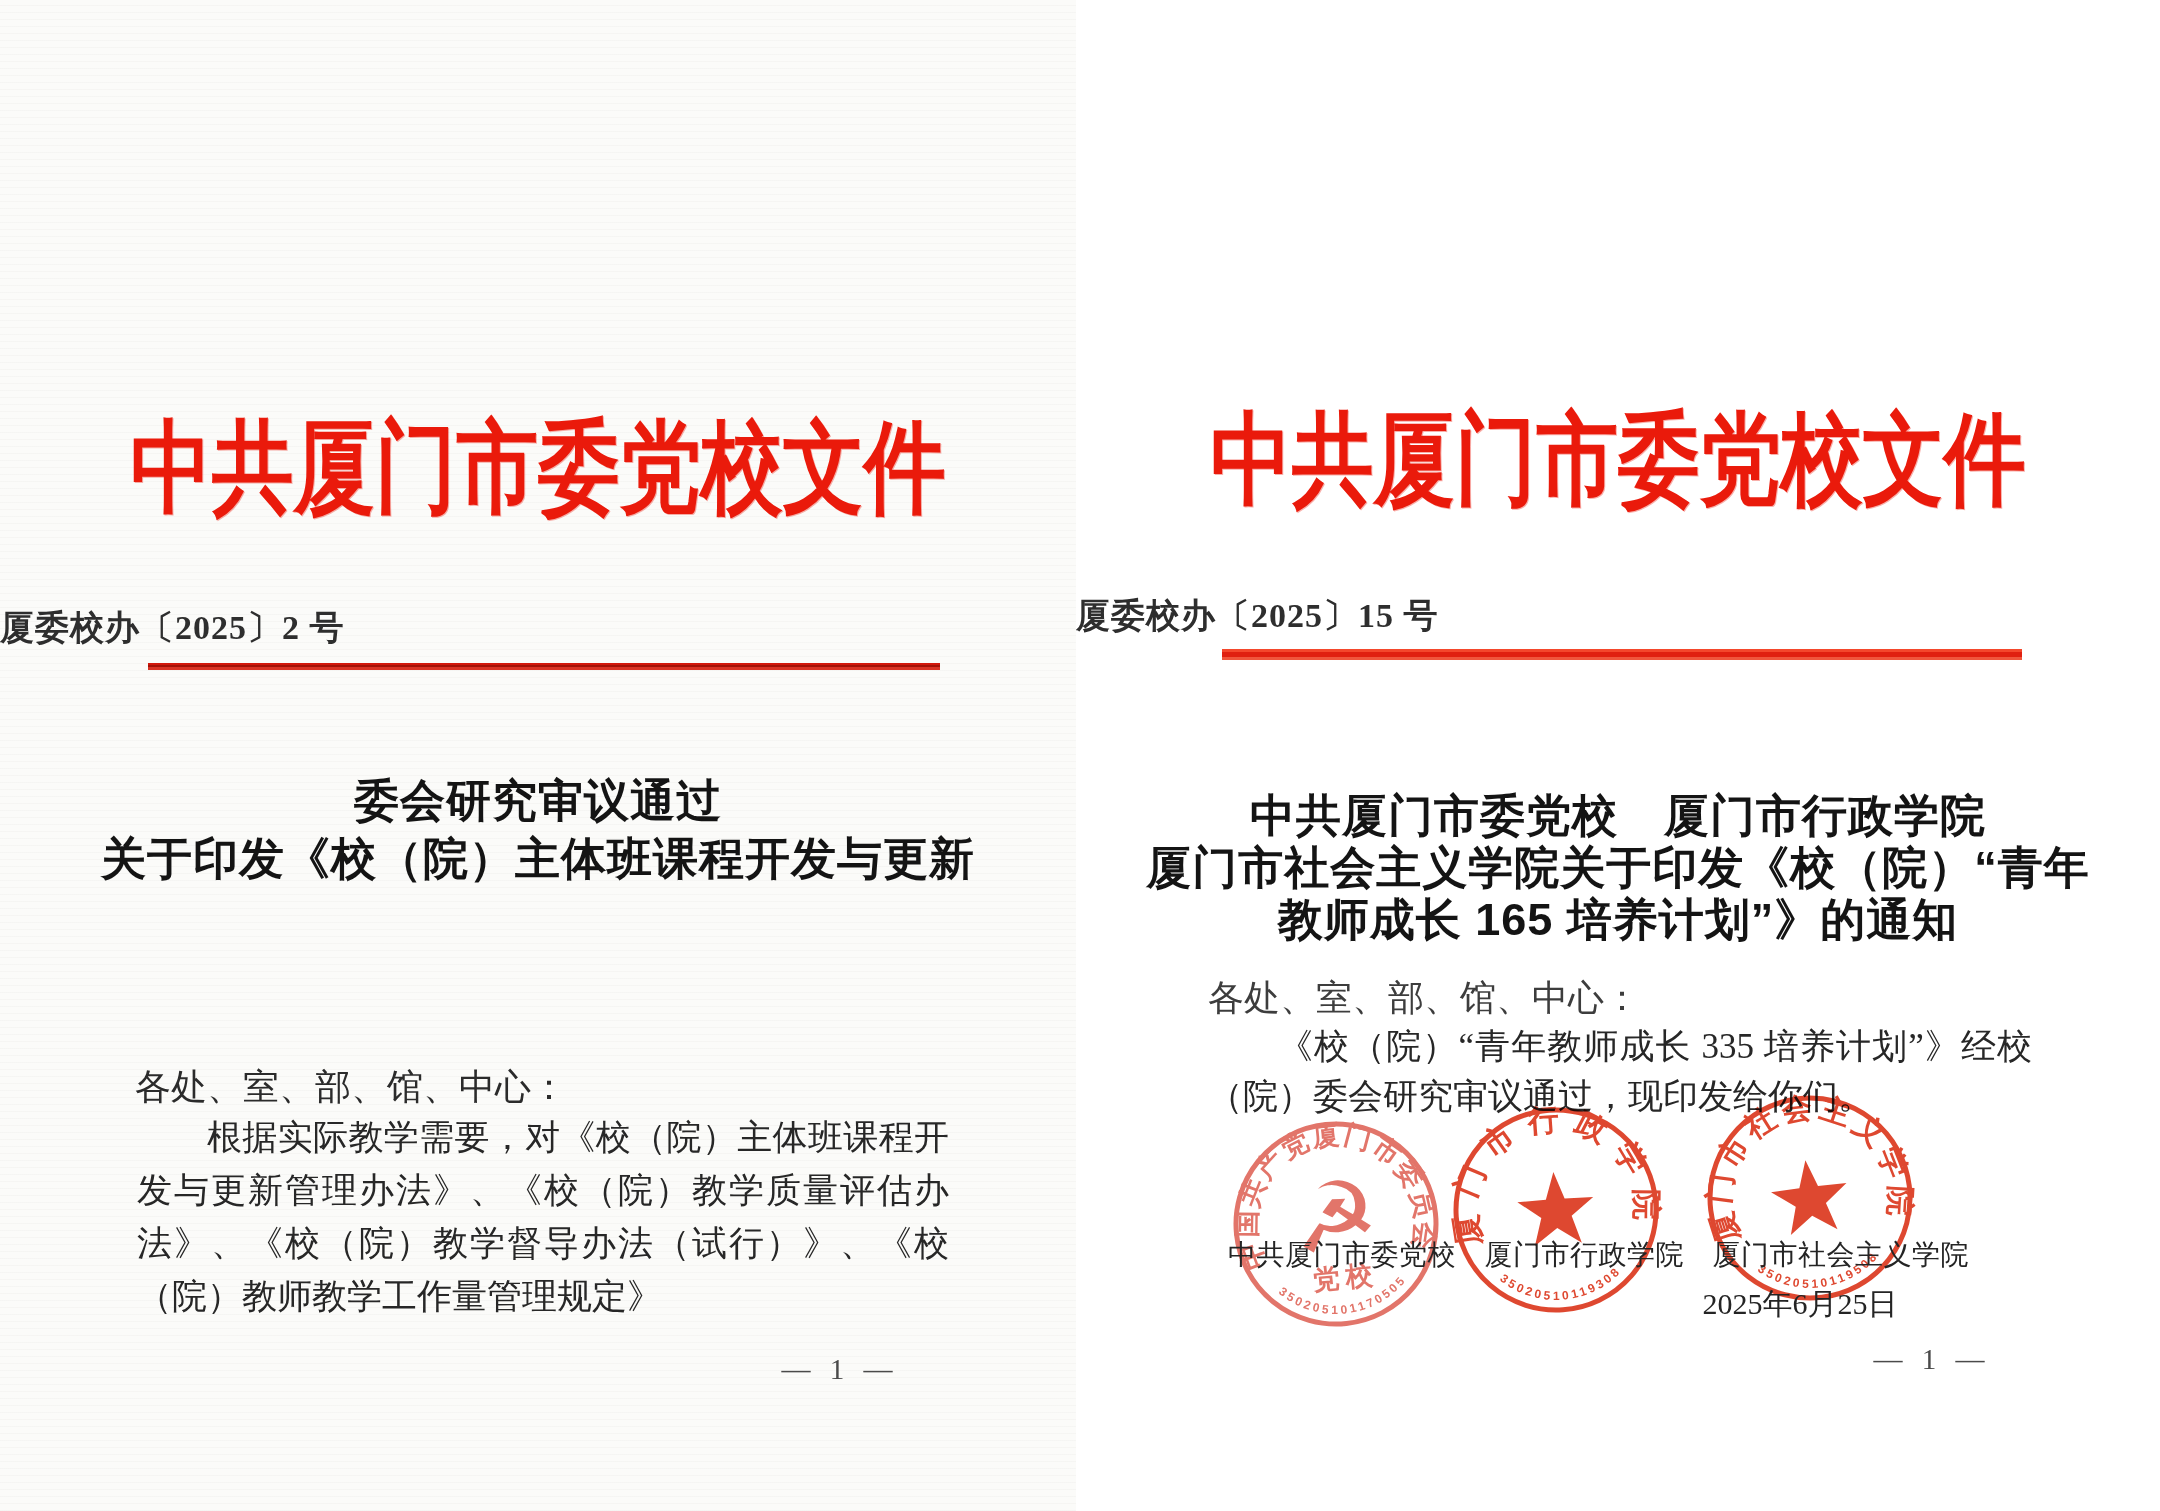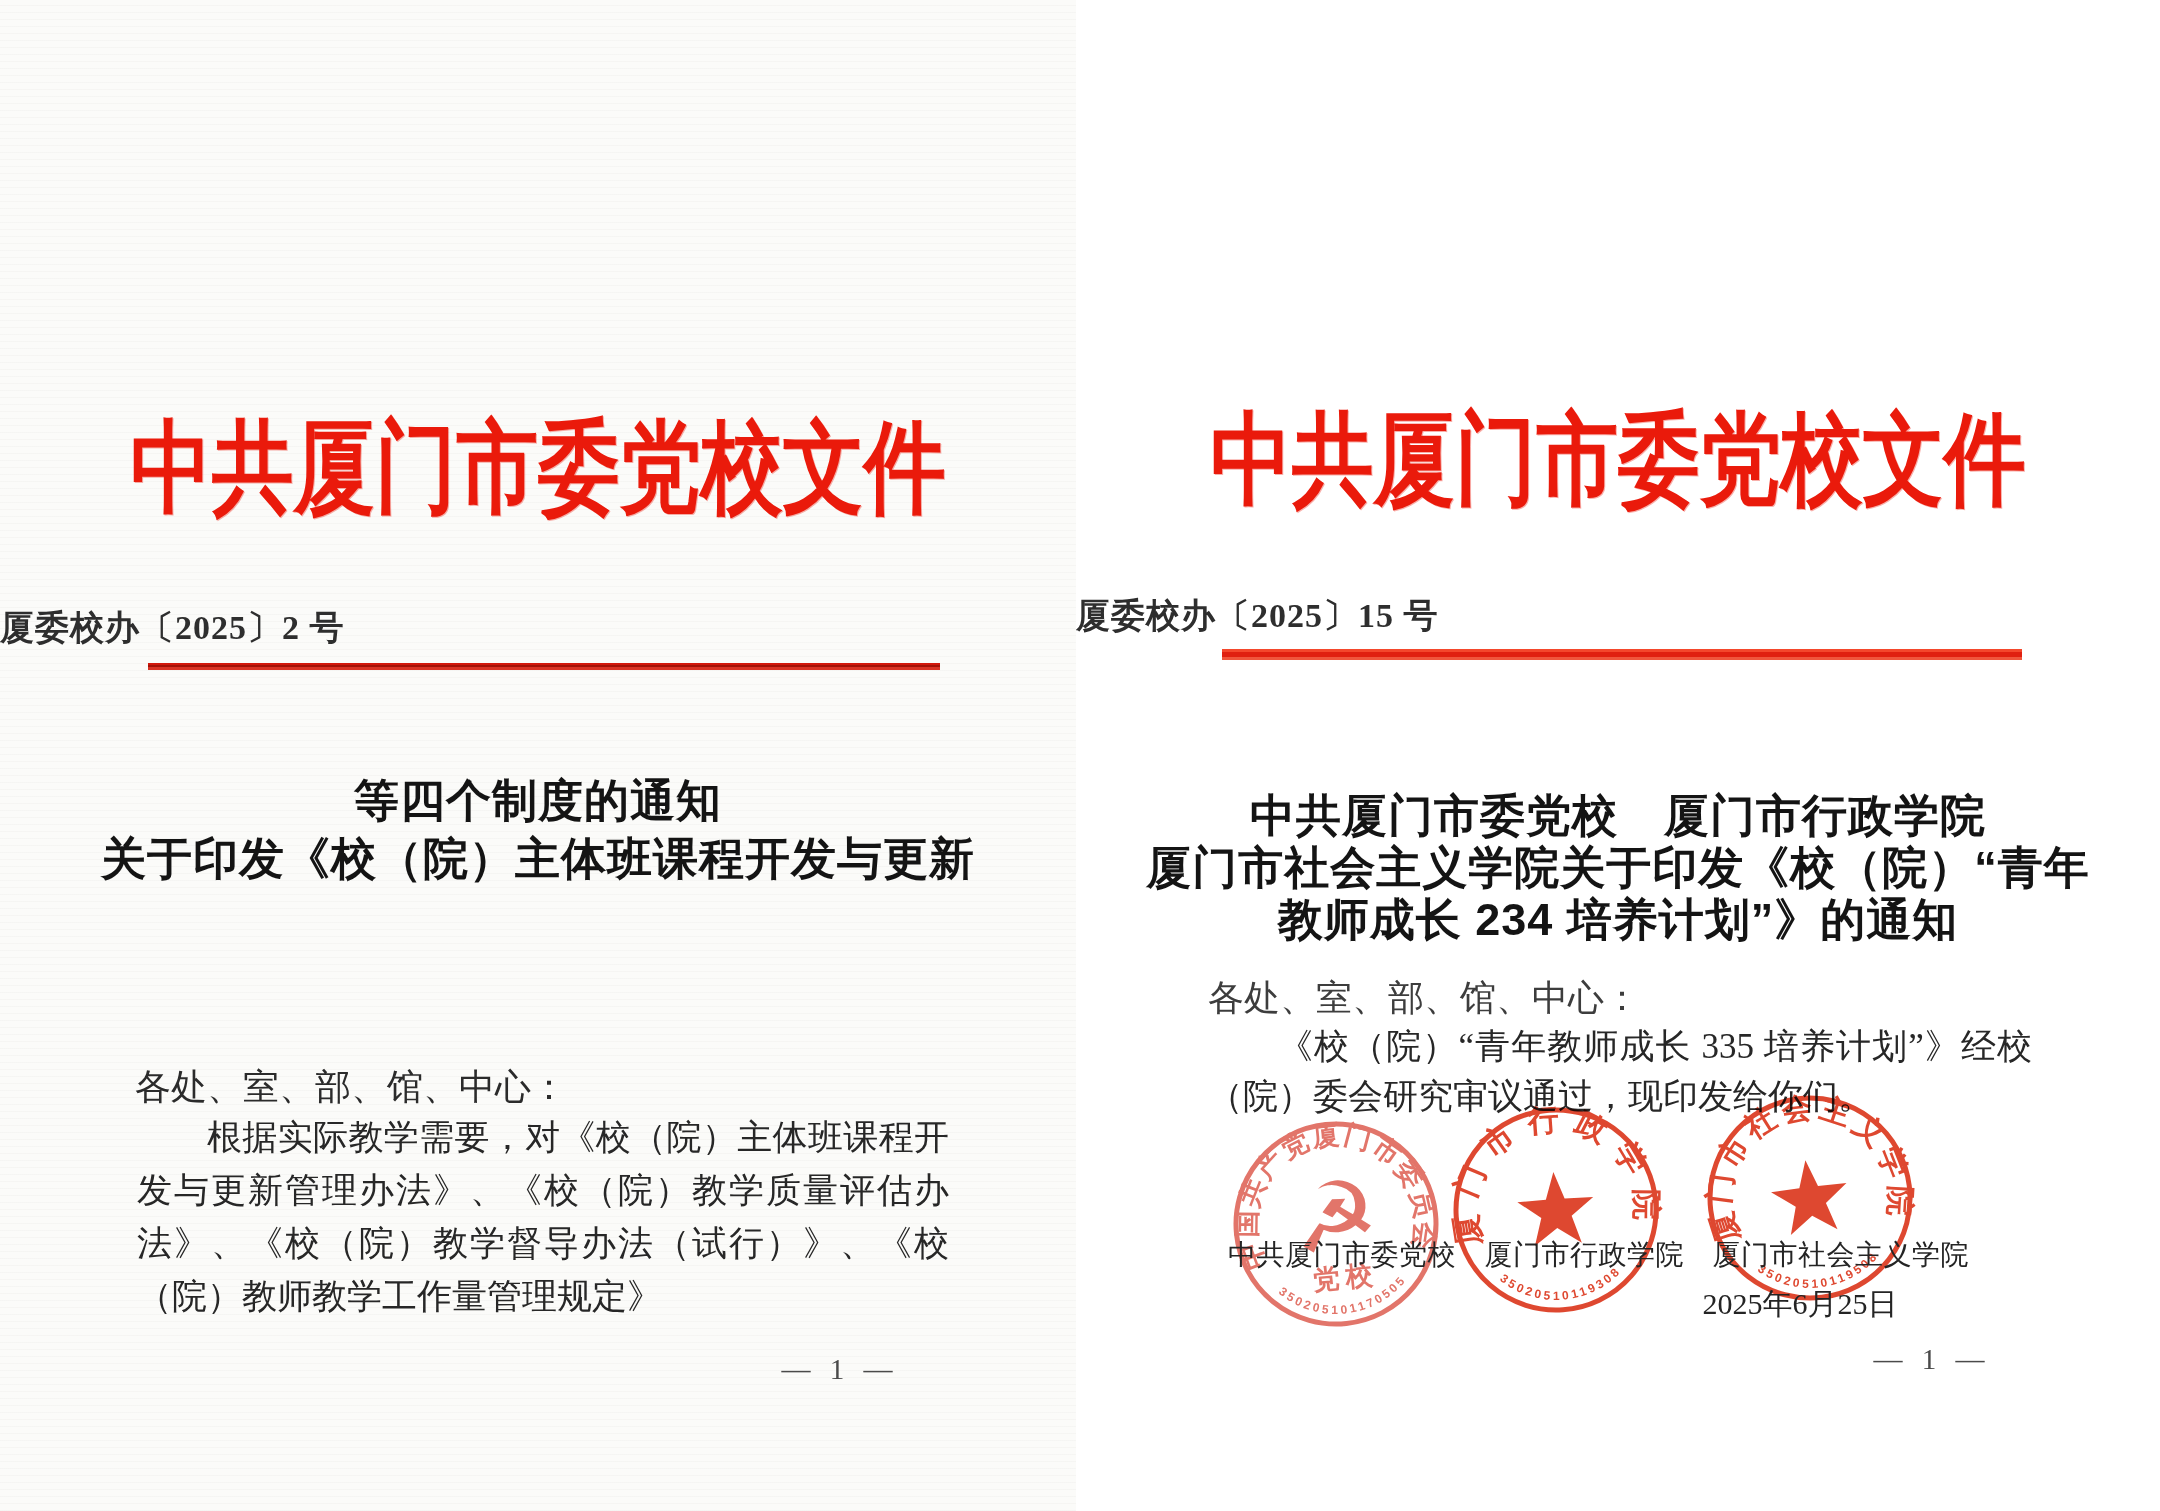--- a/index.html
+++ b/index.html
@@ -74,42 +74,42 @@
 <div class="canvas">
 
   <section class="page page-left">
     <div class="red-header hdr-l">中共厦门市委党校文件</div>
 
     <div class="docnum docnum-l">厦委校办〔2025〕2 号</div>
 
     <div class="rule rule-l"></div>
 
     <div class="title-block title-l">
-      <div>等四个制度的通知</div>
+      <div>委会研究审议通过</div>
       <div>关于印发《校（院）主体班课程开发与更新</div>
     </div>
 
     <div class="salutation salut-l">各处、室、部、馆、中心：</div>
 
     <div class="bodypara body-l">根据实际教学需要，对《校（院）主体班课程开发与更新管理办法》、《校（院）教学质量评估办法》、《校（院）教学督导办法（试行）》、《校（院）教师教学工作量管理规定》</div>
 
     <div class="pagenum pn-l">— 1 —</div>
   </section>
 
   <section class="page page-right">
     <div class="red-header hdr-r">中共厦门市委党校文件</div>
 
     <div class="docnum docnum-r">厦委校办〔2025〕15 号</div>
 
     <div class="rule rule-r"></div>
 
     <div class="title-block title-r">
       <div>中共厦门市委党校　厦门市行政学院</div>
       <div>厦门市社会主义学院关于印发《校（院）“青年</div>
-      <div>教师成长 234 培养计划”》的通知</div>
+      <div>教师成长 165 培养计划”》的通知</div>
     </div>
 
     <div class="salutation salut-r">各处、室、部、馆、中心：</div>
 
     <div class="bodypara body-r">《校（院）“青年教师成长 335 培养计划”》经校（院）委会研究审议通过，现印发给你们。</div>
 
     <div class="stamp stamp-1">
       <svg viewBox="0 0 240 240">
         <defs>
           <path id="ring1" d="M 44.8 147.4 A 80 80 0 1 1 195.2 147.4" fill="none"></path>

